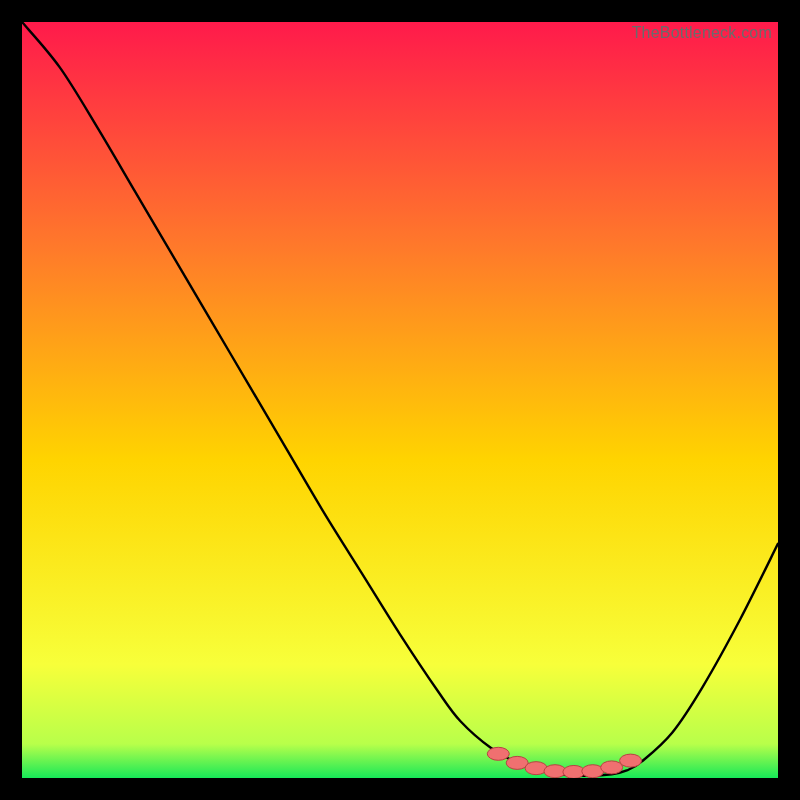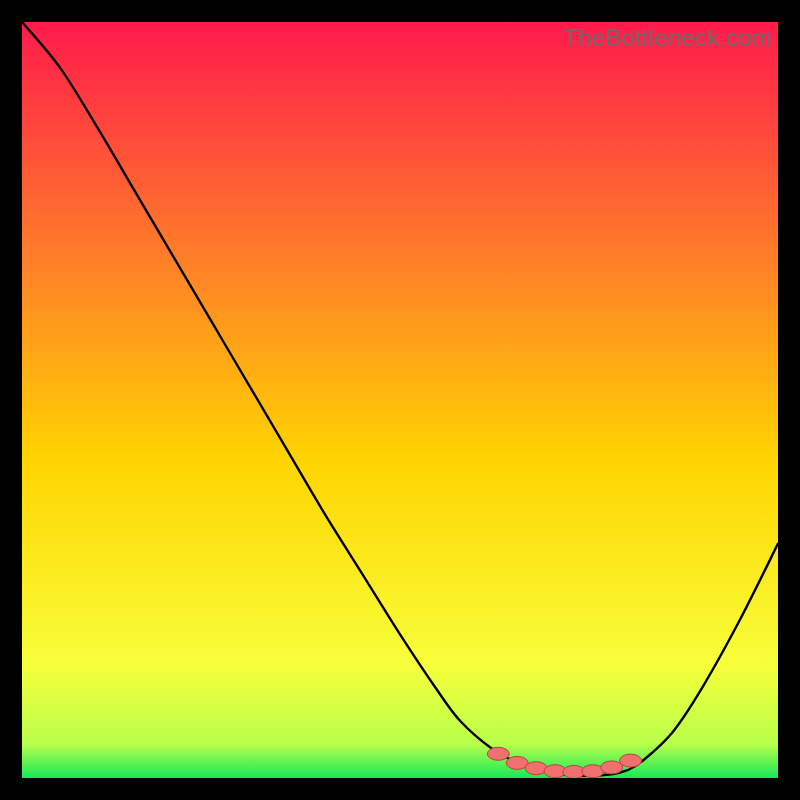--- a/index.html
+++ b/index.html
@@ -24,21 +24,21 @@
     left: 0;
     top: 0;
     width: 756px;
     height: 756px;
   }
   .watermark {
     position: absolute;
     top: 2px;
     right: 6px;
     color: #6b6b6b;
-    font-size: 24px;
+    font-size: 16px;
     font-weight: 500;
     letter-spacing: 0.2px;
     user-select: none;
   }
   svg { display: block; }
 </style>
 </head>
 <body>
 
 <div class="frame">

